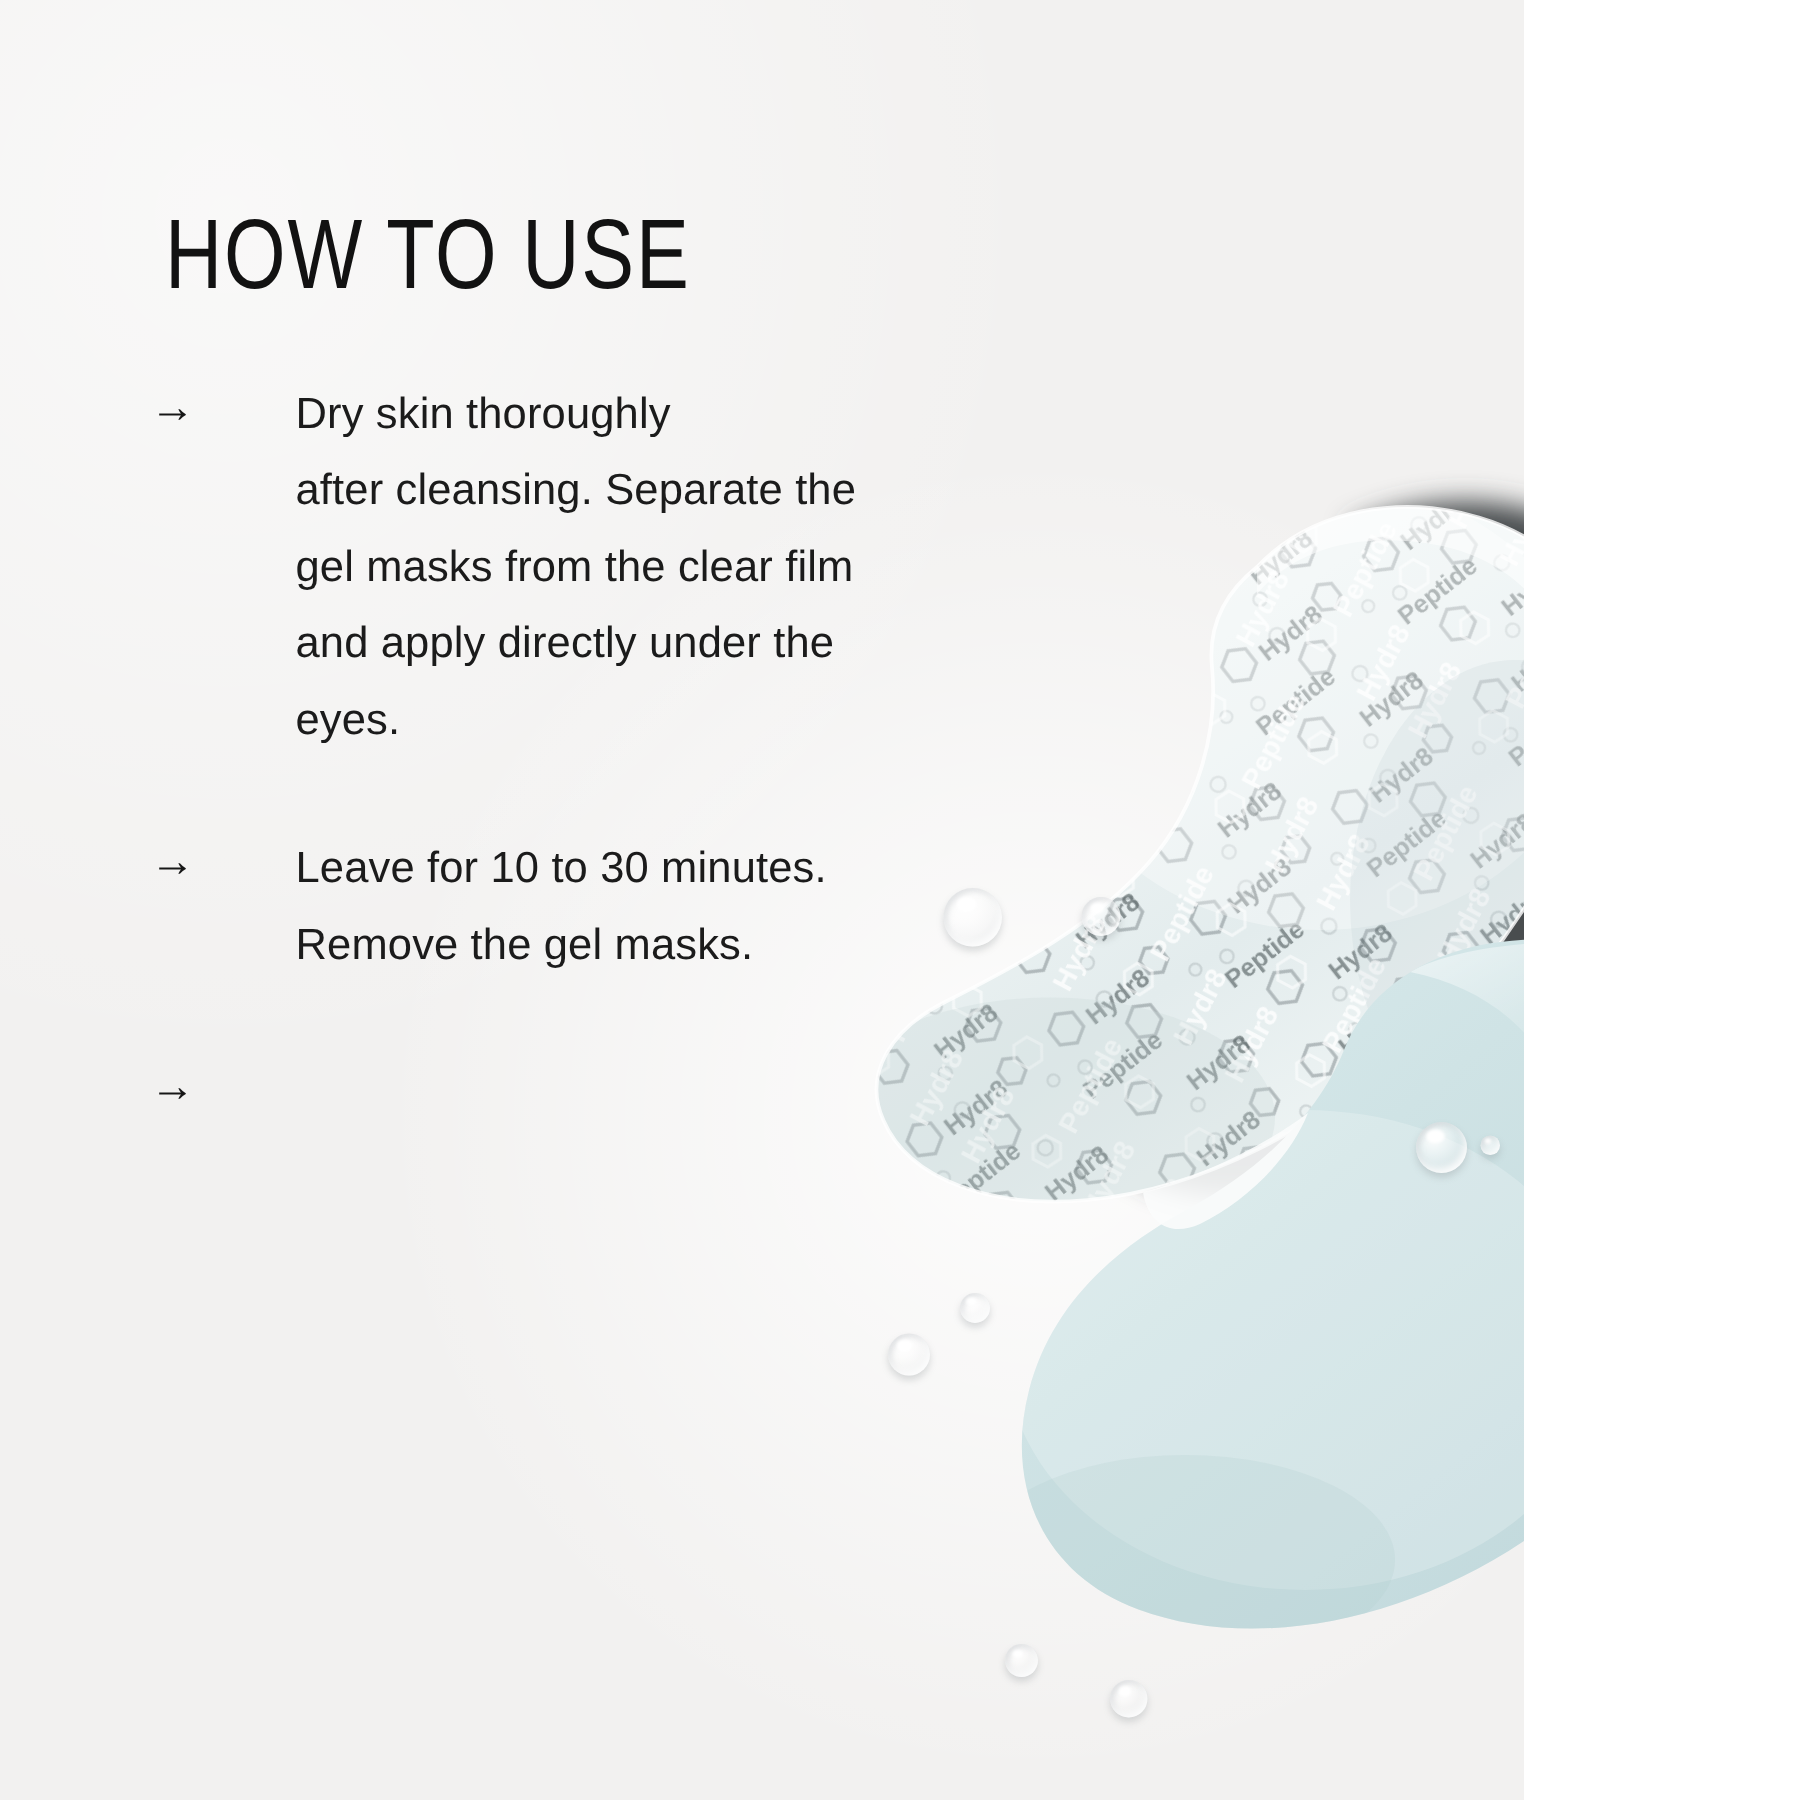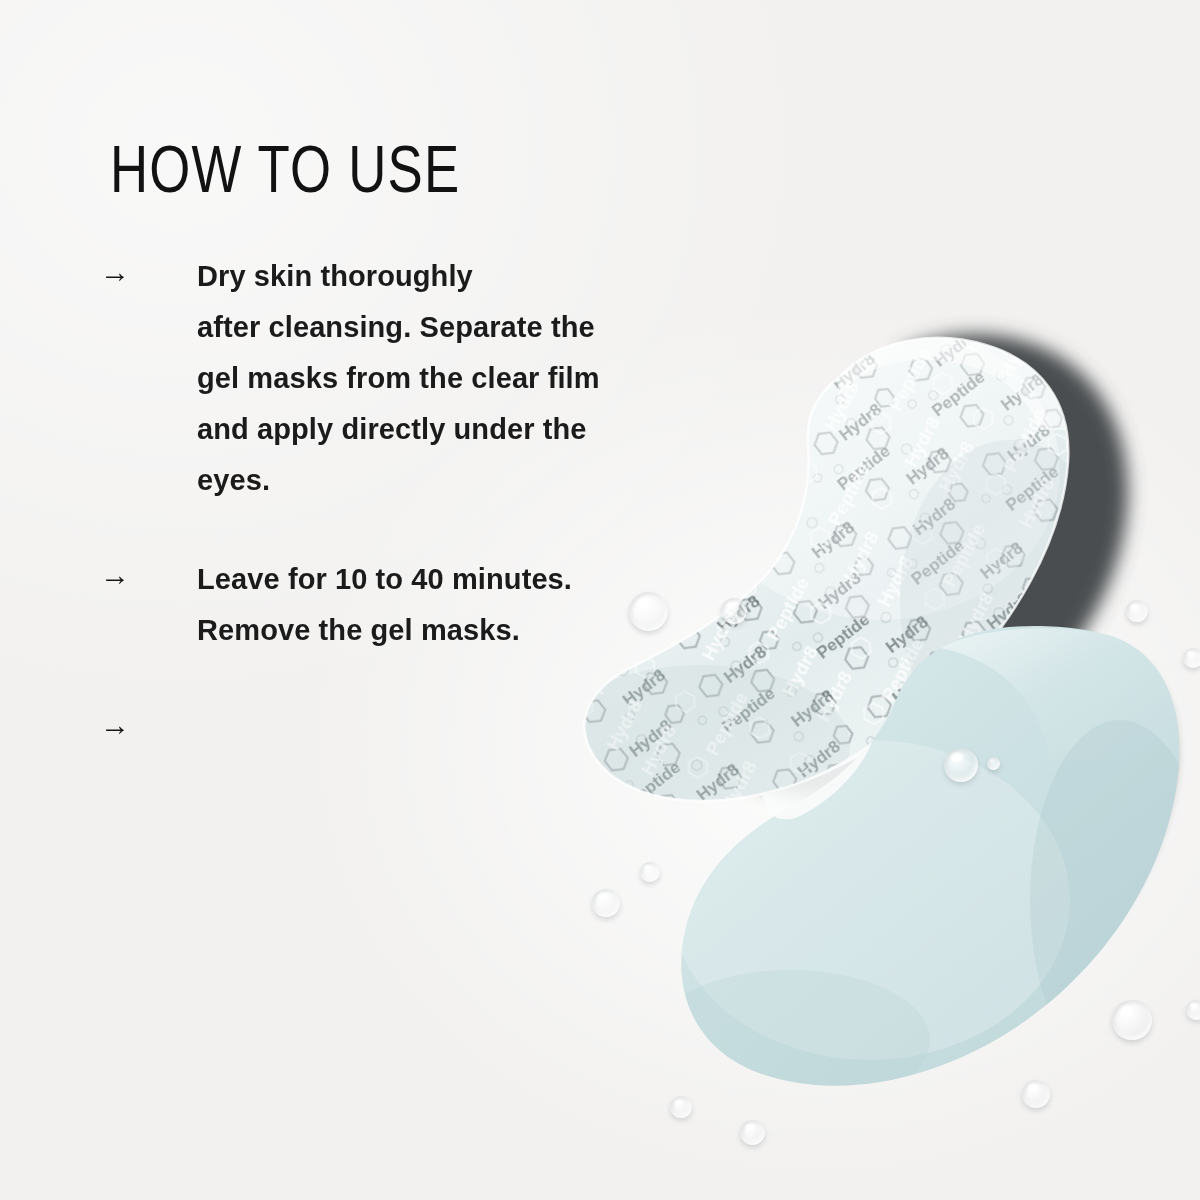--- a/index.html
+++ b/index.html
@@ -2,21 +2,21 @@
 <html><head>
 <meta charset="utf-8">
 <style>
   html, body {
     margin: 0;
     padding: 0;
     background: #ffffff;
   }
   .canvas {
     position: relative;
-    width: 1200px;
+    width: 1016px;
     height: 1200px;
     background: #f2f1f0;
     overflow: hidden;
     font-family: "Liberation Sans", sans-serif;
     -webkit-font-smoothing: antialiased;
   }
 
   
   .bg-light {
     position: absolute;
@@ -61,21 +61,21 @@
     font-size: 30px;
     line-height: 38px;
     color: #161616;
     font-weight: 300;
   }
   .step-text {
     margin-left: 97px;
     font-size: 29px;
     line-height: 51px;
     color: #1b1b1b;
-    font-weight: 700;
+    font-weight: 400;
     letter-spacing: 0.1px;
     white-space: pre-line;
   }
 
   
   .product {
     position: absolute;
     left: 0; top: 0;
     width: 1200px; height: 1200px;
     pointer-events: none;
@@ -305,21 +305,21 @@
       <span class="step-arrow">→</span>
       <p class="step-text">Dry skin thoroughly
 after cleansing. Separate the
 gel masks from the clear film
 and apply directly under the
 eyes.</p>
     </div>
 
     <div class="step">
       <span class="step-arrow">→</span>
-      <p class="step-text">Leave for 10 to 40 minutes.
+      <p class="step-text">Leave for 10 to 30 minutes.
 Remove the gel masks.</p>
     </div>
 
     <div class="step">
       <span class="step-arrow">→</span>
     </div>
 
   </div>
 
 </div>

